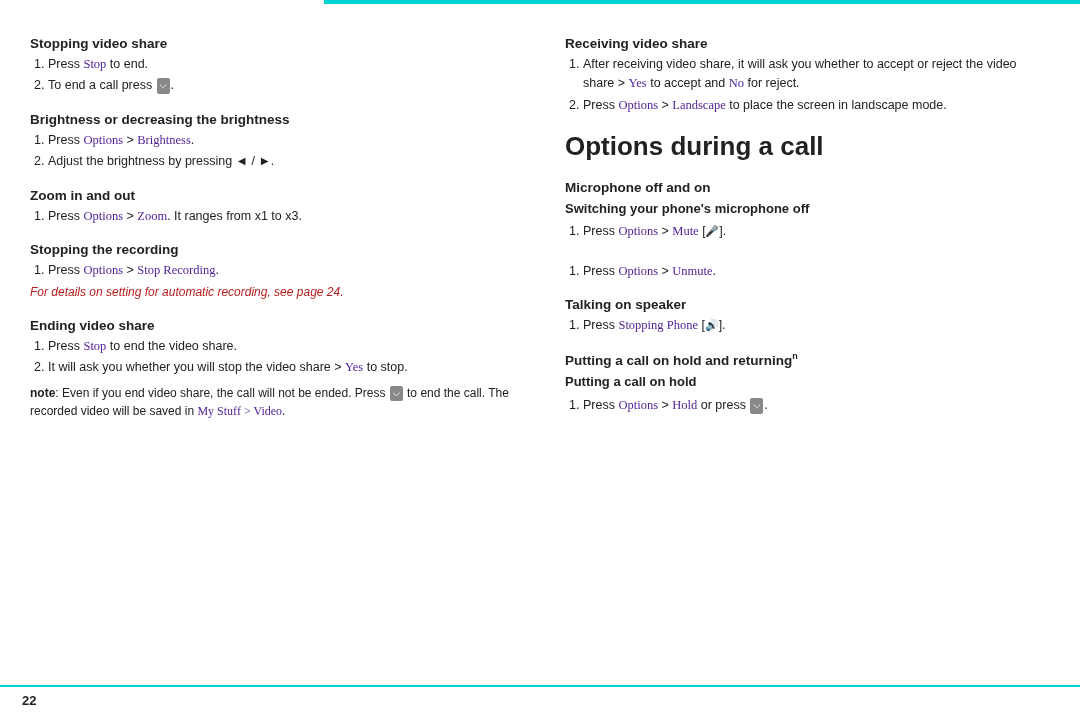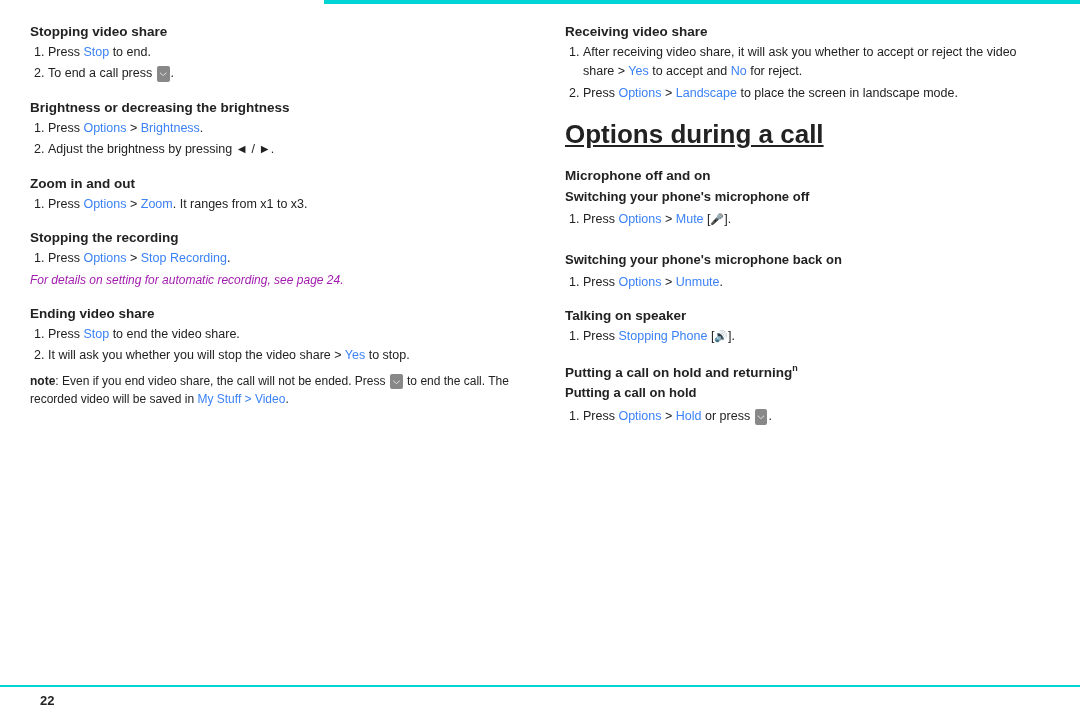--- a/index.html
+++ b/index.html
@@ -15,20 +15,21 @@
       position: relative;
     }
 
     .page-container {
       width: 1080px;
       height: 714px;
       background: #fff;
       position: relative;
       display: flex;
       flex-direction: column;
+      gap: 12px;
     }
 
     .top-line {
       width: 100%;
       height: 4px;
       background: linear-gradient(to right, #fff 30%, #00d4d4 30%, #00d4d4 100%);
     }
 
     .content-area {
       display: flex;
@@ -55,54 +56,53 @@
       font-weight: bold;
       font-size: 13.5px;
       margin-bottom: 4px;
     }
 
     .section-content {
       font-size: 12.5px;
       line-height: 1.55;
     }
 
-    .cyan { color: #3b82f6; }
+    .cyan { color: #4c1d95; font-family: Liberation Serif, serif; }
 
     .main-heading {
       font-size: 26px;
       font-weight: bold;
       margin-bottom: 18px;
       margin-top: 8px;
       font-family: Arial, sans-serif;
-      text-decoration: underline;
     }
 
     .italic-note {
       font-style: italic;
       font-size: 12px;
-      color: #a21caf;
+      color: #b91c1c;
       margin-top: 3px;
     }
 
     .note-bold {
       font-weight: bold;
       font-size: 12px;
     }
 
     .note-block {
       font-size: 12px;
       line-height: 1.5;
       margin-top: 6px;
     }
 
     .bottom-bar {
       display: flex;
       align-items: center;
       border-top: 2px solid #00d4d4;
-      padding: 6px 40px;
+      padding: 6px 22px;
     }
 
     .page-number {
       font-weight: bold;
       font-size: 13px;
       margin-right: 20px;
     }
 
     ol {
       padding-left: 18px;
@@ -222,21 +222,20 @@
         <div class="section-content">
 
           <div style="margin-bottom:20px;">
             <div style="font-weight:bold; font-size:13px; margin-bottom:3px;">Switching your phone's microphone off</div>
             <ol>
               <li>Press <span class="cyan">Options</span> &gt; <span class="cyan">Mute</span> [<span class="mute-icon">🎤</span>].</li>
             </ol>
           </div>
 
           <div>
-            <div style="font-weight:bold; font-size:13px; margin-bottom:3px;">Switching your phone's microphone back on</div>
             <ol>
               <li>Press <span class="cyan">Options</span> &gt; <span class="cyan">Unmute</span>.</li>
             </ol>
           </div>
 
         </div>
       </div>
 
       <div class="section">
         <div class="section-title">Talking on speaker</div>

